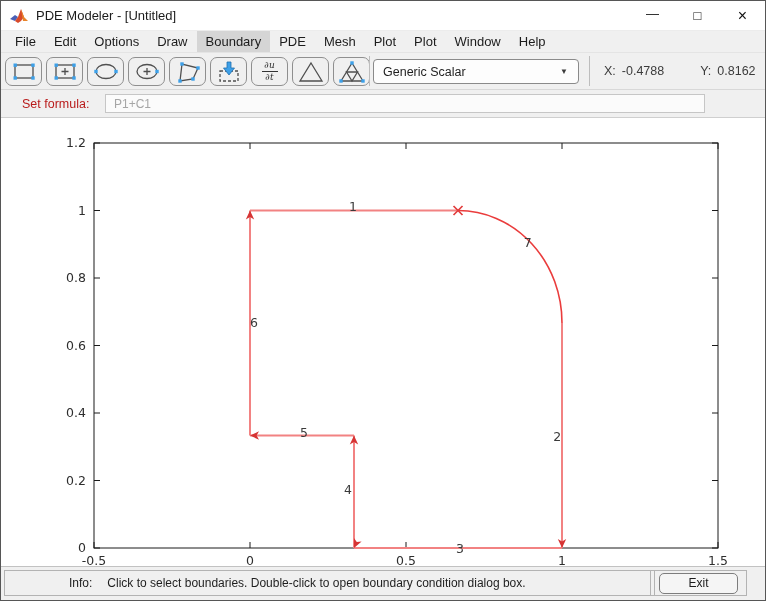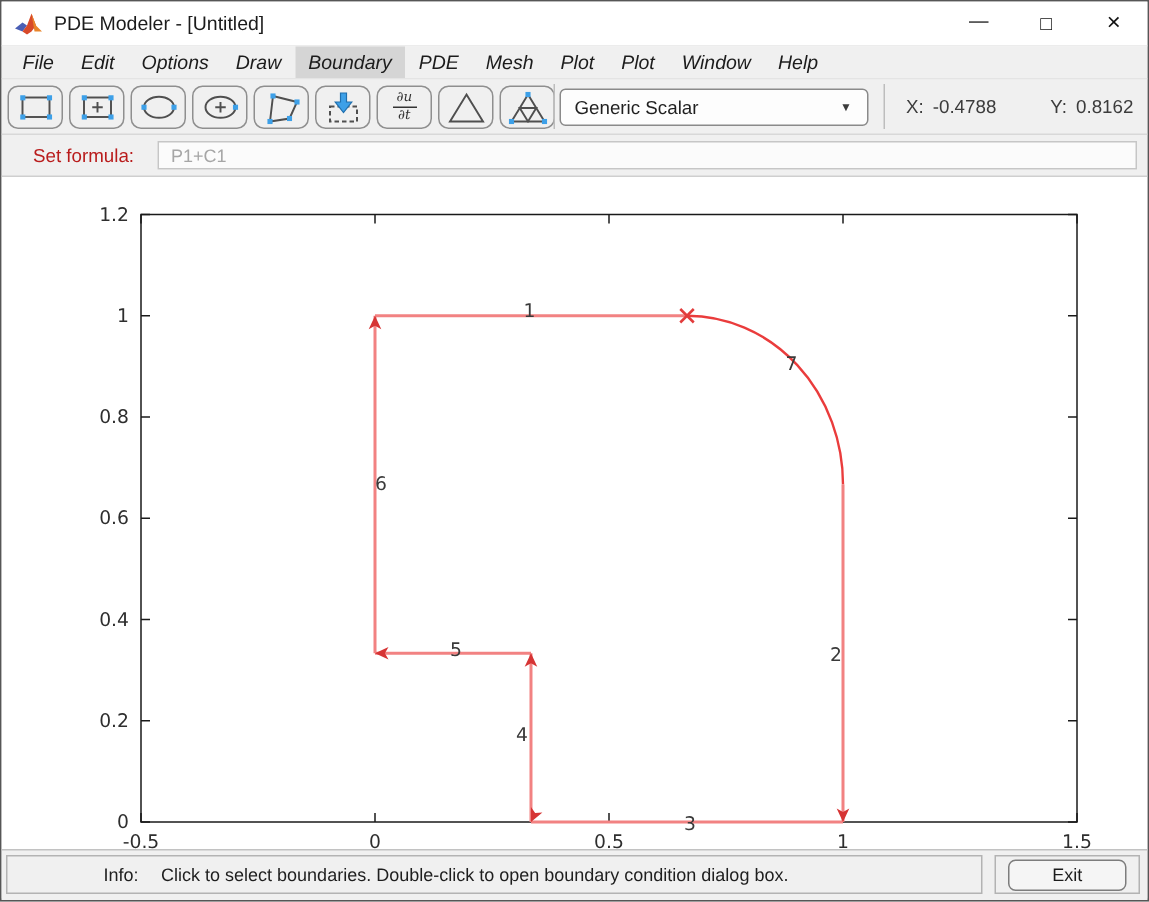--- a/index.html
+++ b/index.html
@@ -20,21 +20,21 @@
   .cap-btn {
     width: 45px; height: 100%; display: flex; align-items: center; justify-content: center;
     color: #111; cursor: default;
   }
   .cap-btn.min span { font-size: 13px; transform: translateY(-2px); }
   .cap-btn.max span { font-size: 13px; }
   .cap-btn.close span { font-size: 16px; }
   
   .menubar {
     height: 22px; background: #f0f0f0; display: flex; align-items: flex-end;
-    padding-left: 5px; border-bottom: 1px solid #e4e4e4; font-style: italic;
+    padding-left: 5px; border-bottom: 1px solid #e4e4e4;
   }
   .menu-item {
     font-size: 13px; color: #1c1c1c; padding: 0 9px; line-height: 21px; cursor: default;
   }
   .menu-item.active { background: #d5d5d5; }
   
   .toolbar { position: relative; height: 37px; background:#f0f0f0; border-bottom: 1px solid #d8d8d8; }
   .tool-btn {
     position: absolute; top: 4px; width: 37px; height: 29px;
     border: 1px solid #8f8f8f; border-radius: 7px; background: #f0f0f0;
@@ -56,37 +56,37 @@
   .xy-readout .lbl { margin-left: 14px; }
   .xy-readout .val { margin-left: 6px; }
   .xy-readout .ylbl { margin-left: 36px; }
   .frac { font-family: "DejaVu Serif", serif; font-style: italic; font-size: 9px; color:#333;
           display:flex; flex-direction:column; align-items:center; line-height:1; }
   .frac .bar { width: 16px; height: 1px; background: #333; margin: 1px 0; }
   
   .formula-row { position: relative; height: 28px; background:#f0f0f0; border-bottom: 1px solid #cfcfcf; }
   .formula-label { position: absolute; left: 21px; top: 7px; font-size: 12.5px; color: #b91c1c; }
   .formula-input {
-    position: absolute; left: 104px; top: 4px; width: 653px; height: 19px;
+    position: absolute; left: 104px; top: 4px; width: 600px; height: 19px;
     border: 1px solid #c6c6c6; background: #fbfbfb; color: #a6a6a6;
     font-size: 12px; font-family: "Liberation Sans", sans-serif; padding: 0 8px;
   }
   
   .plot-panel { position: relative; height: 448px; background: #ffffff; }
   .plot-panel svg { display: block; }
   
   .statusbar { position: relative; height: 33px; background: #f0f0f0; border-top: 1px solid #c2c2c2; }
   .info-group {
     position: absolute; left: 3px; top: 3px; height: 26px; width: 651px;
     border: 1px solid #b3b3b3; display: flex; align-items: center; font-size: 12px; color: #1e1e1e;
   }
   .info-group .info-label { margin-left: 64px; }
   .info-group .info-msg { margin-left: 15px; }
   .exit-group {
-    position: absolute; right: 5px; top: 3px; height: 26px; width: 97px;
+    position: absolute; right: 18px; top: 3px; height: 26px; width: 97px;
     border: 1px solid #b3b3b3; display: flex; align-items: center; justify-content: center;
   }
   .exit-btn {
     width: 79px; height: 21px; border: 1px solid #7d7d7d; border-radius: 5px;
     background: #f5f5f5; font-size: 12px; color: #1c1c1c; font-family: "Liberation Sans", sans-serif;
   }
   .icon-stroke { stroke: #4f4f4f; fill: none; stroke-width: 1.3; }
 </style>
 </head>
 <body>

